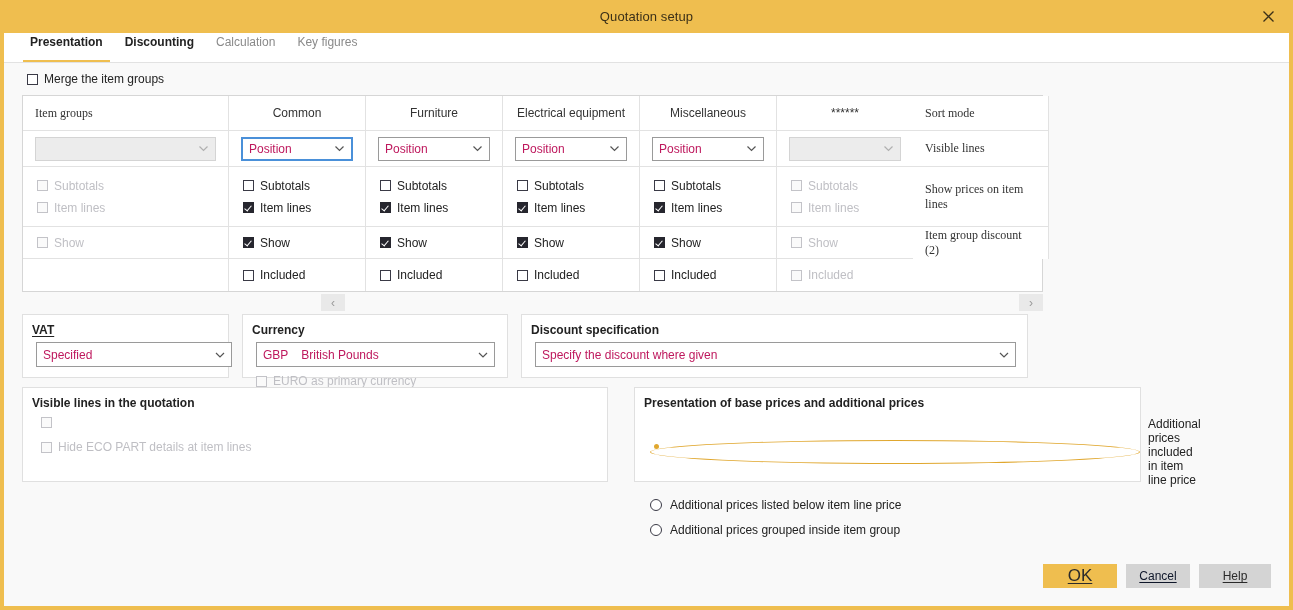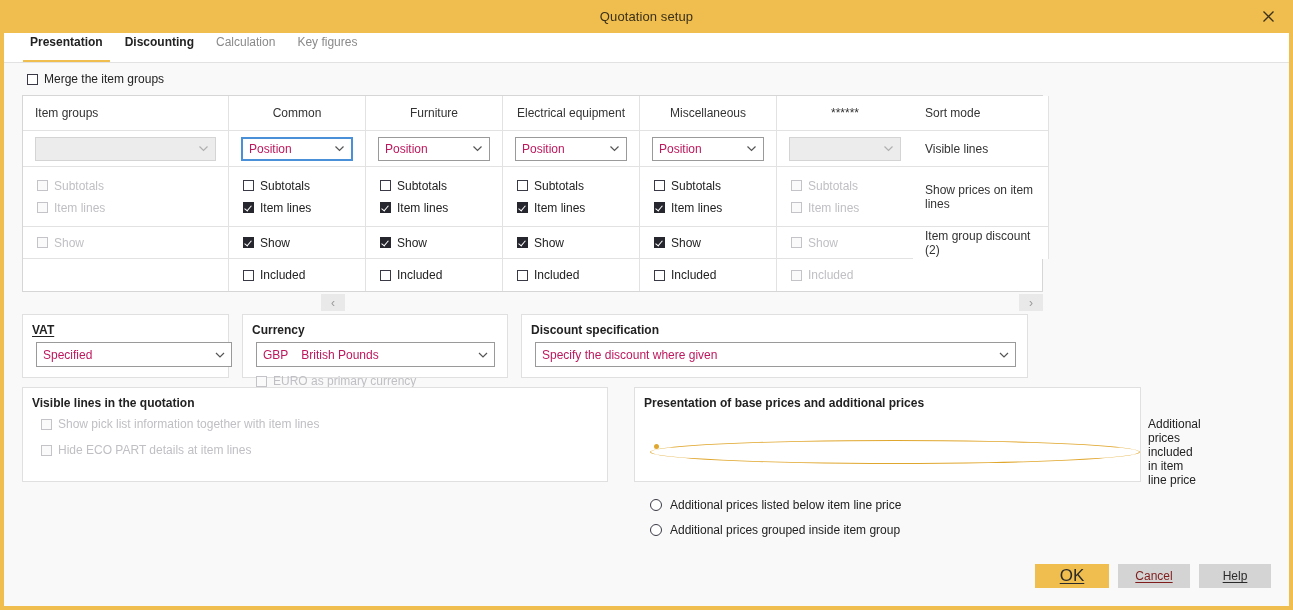--- a/index.html
+++ b/index.html
@@ -82,21 +82,21 @@
     grid-template-rows:35px 36px 60px 32px 32px;
   }
   .gc{
     border-right:1px solid #e2e2e2;border-bottom:1px solid #e2e2e2;
     box-sizing:border-box;display:flex;align-items:center;
     padding:0 12px;font-size:12px;background:#fff;
   }
   .gc.last{border-right:none;}
   .gc.bottom{border-bottom:none;}
   .gc.hdr{justify-content:center;color:#333;}
-  .gc.lbl{color:#333;}
+  .gc.lbl{color:#333;font-family:Liberation Serif, serif;}
   .gc.mid{justify-content:center;}
   .gc.stack{flex-direction:column;align-items:flex-start;justify-content:center;gap:8px;padding-left:14px;}
   .gc.chk{padding-left:14px;}
   
   .sel{
     box-sizing:border-box;height:24px;border:1px solid #9a9a9a;background:#fff;
     display:flex;align-items:center;padding:0 6px;font-size:12px;color:#be185d;
     position:relative;width:100%;
   }
   .sel .chev{margin-left:auto;width:11px;height:11px;flex:none;}
@@ -422,21 +422,20 @@
         </div>
       </div>
     </div>
 
     <div class="row3">
       <div class="gbox" style="width:586px;height:95px;">
         <div class="glabel">Visible lines in the quotation</div>
         <div style="padding:7px 0 0 18px;display:flex;flex-direction:column;gap:12px;">
           <label class="cbl dis">
             <span class="cb dis"></span>
-            <span>Show pick list information together with item lines</span>
           </label>
           <label class="cbl dis">
             <span class="cb dis"></span>
             <span>Hide ECO PART details at item lines</span>
           </label>
         </div>
       </div>
 
       <div class="gbox" style="width:507px;height:95px;">
         <div class="glabel">Presentation of base prices and additional prices</div>
@@ -454,21 +453,21 @@
             <span>Additional prices grouped inside item group</span>
           </label>
         </div>
       </div>
     </div>
 
     <div style="position:absolute;right:18px;bottom:18px;display:flex;gap:9px;">
       <div style="width:74px;height:24px;background:#efbe4f;display:flex;align-items:center;justify-content:center;font-size:17px;color:#2b2b2b;cursor:pointer;">
         <span style="text-decoration:underline;text-underline-offset:2px;">OK</span>
       </div>
-      <div style="width:72px;height:24px;background:#d4d4d4;display:flex;align-items:center;justify-content:center;font-size:12px;color:#7f1d1d;cursor:pointer;">
+      <div style="width:64px;height:24px;background:#d4d4d4;display:flex;align-items:center;justify-content:center;font-size:12px;color:#0f172a;cursor:pointer;">
         <span style="text-decoration:underline;text-underline-offset:2px;">Cancel</span>
       </div>
       <div style="width:72px;height:24px;background:#d4d4d4;display:flex;align-items:center;justify-content:center;font-size:12px;color:#2b2b2b;cursor:pointer;">
         <span style="text-decoration:underline;text-underline-offset:2px;">Help</span>
       </div>
     </div>
 
   </div>
 </div>
 

